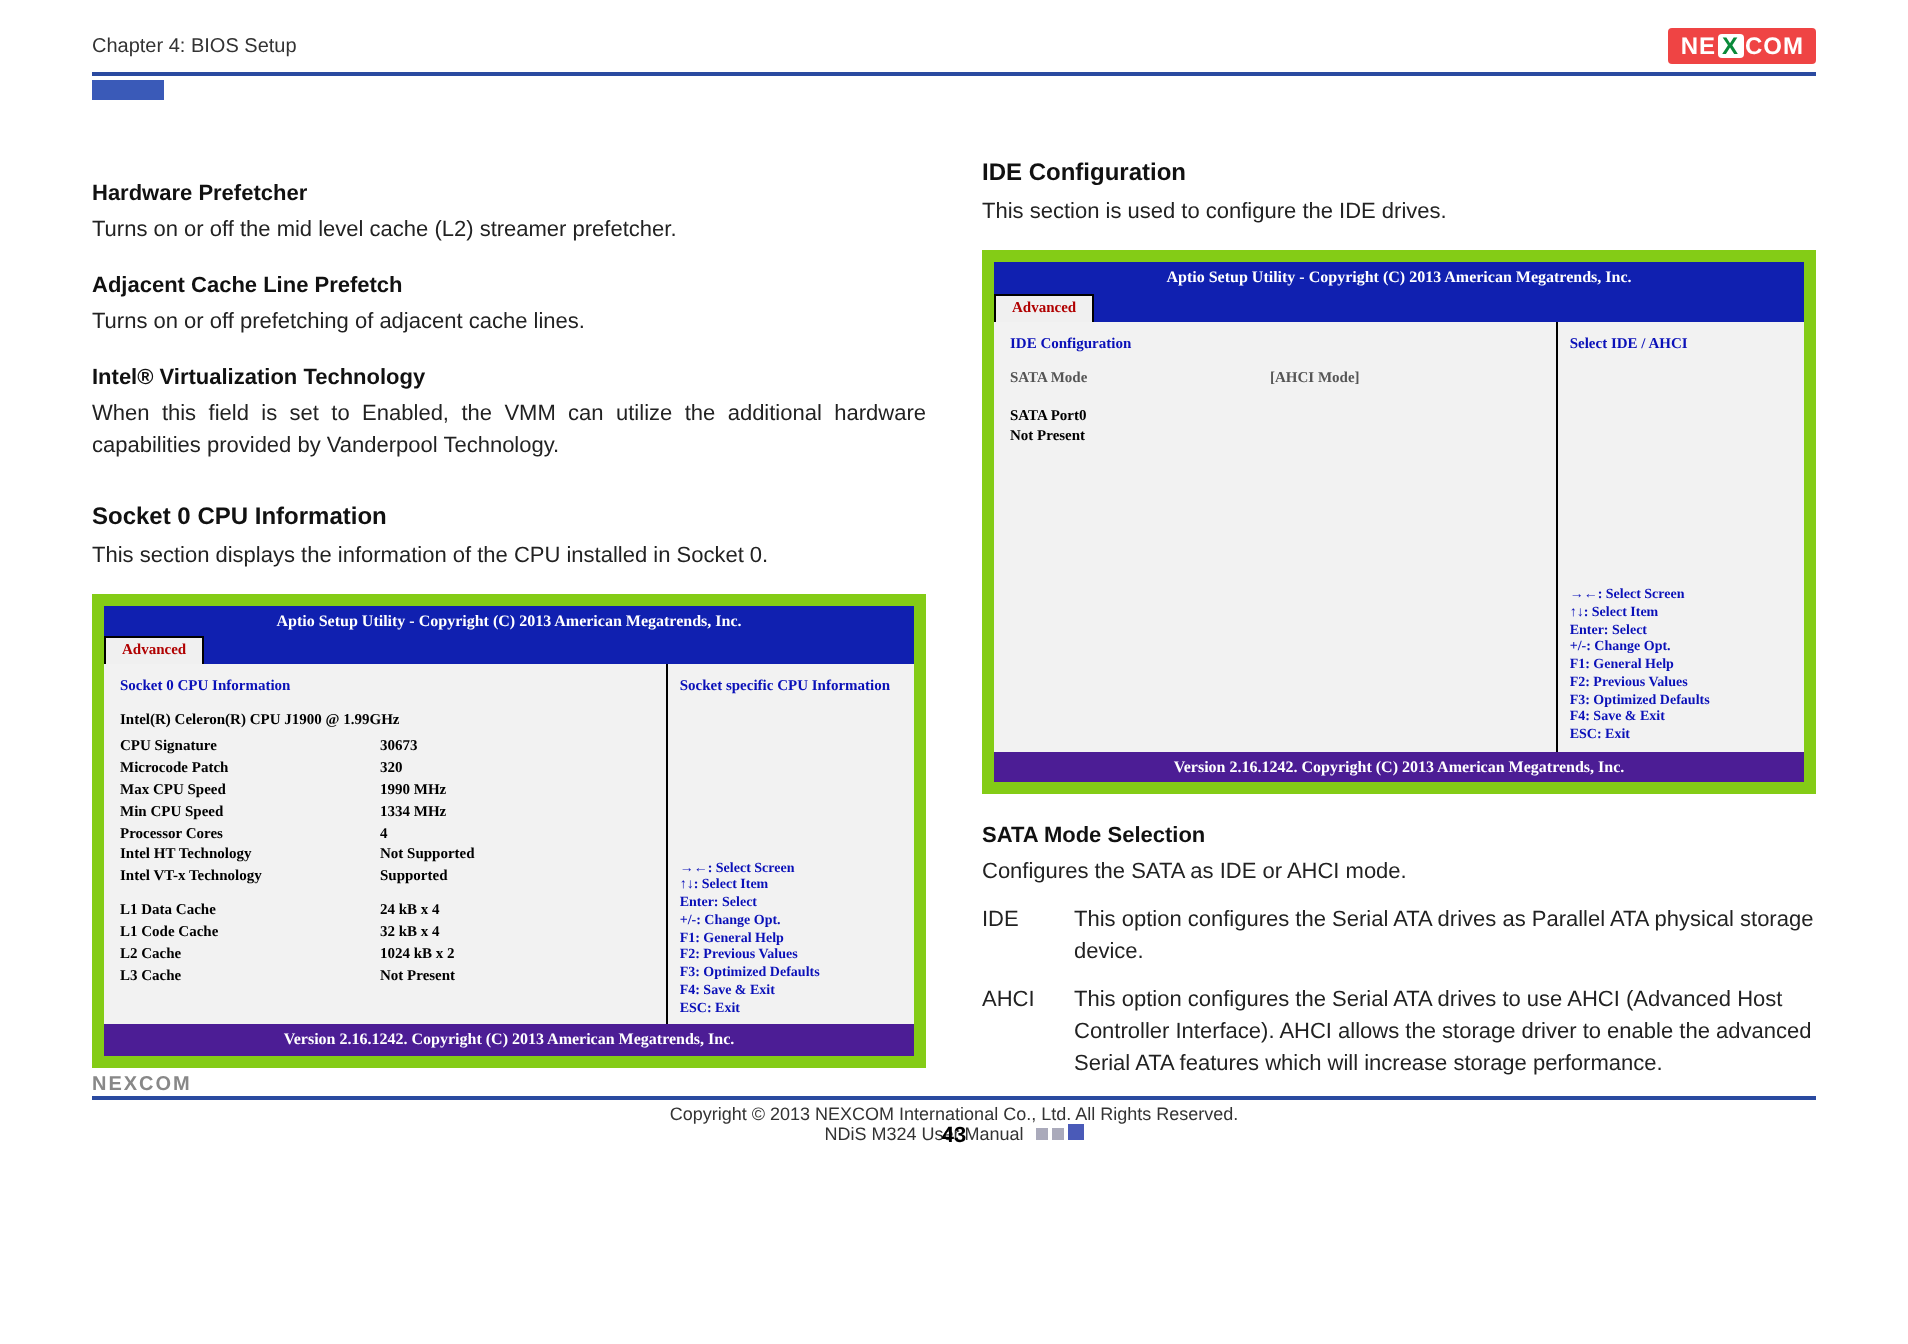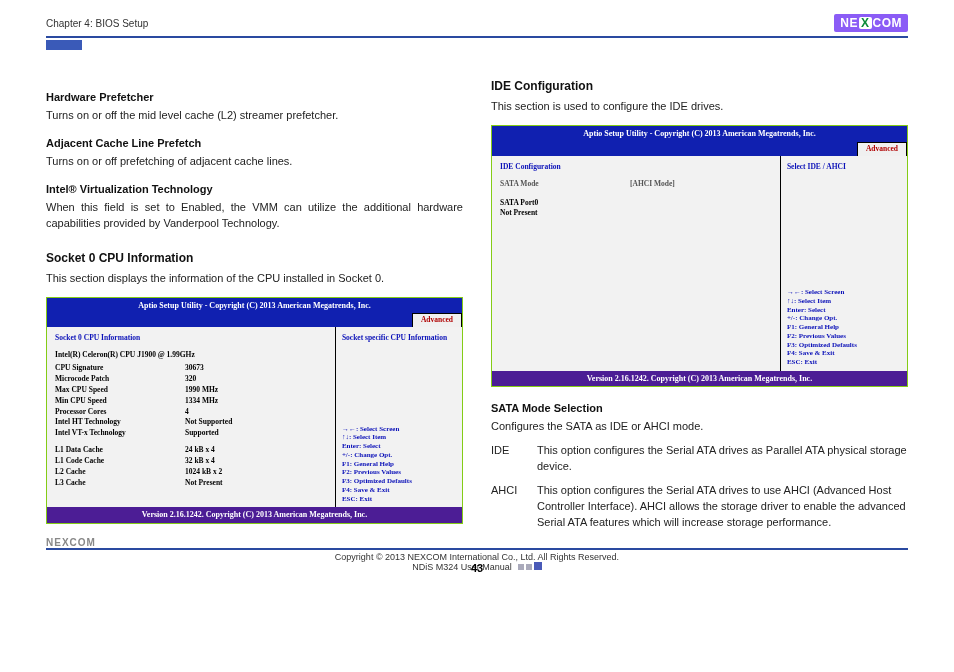--- a/index.html
+++ b/index.html
@@ -36,21 +36,21 @@
     height: 10px;
     background: #3a5ab8;
     margin-top: 2px;
     margin-left: 0;
   }
   .logo {
     display: flex;
     align-items: center;
   }
   .logo-box {
-    background: #8b5cf6;
+    background: #ef4444;
     color: #fff;
     font-weight: bold;
     font-size: 12px;
     padding: 2px 6px;
     border-radius: 2px;
     letter-spacing: 0.5px;
     display: flex;
     align-items: center;
     gap: 1px;
   }
@@ -83,38 +83,37 @@
   }
   .h-section {
     font-weight: bold;
     font-size: 12px;
     margin-top: 18px;
     margin-bottom: 4px;
     color: #111;
   }
   .justify { text-align: justify; }
   .bios-box {
-    border: 1px solid #84cc16;
+    border: 6px solid #84cc16;
     margin-top: 10px;
     font-family: "Times New Roman", serif;
     font-size: 7.5px;
   }
   .bios-title {
     background: #1020b0;
     color: #fff;
     text-align: center;
     font-weight: bold;
     padding: 2px 0;
     font-size: 8px;
   }
   .bios-tab-row {
     background: #1020b0;
     display: flex;
     padding-left: 0;
-    justify-content: flex-end;
   }
   .bios-tab {
     background: #f0f0f0;
     color: #b00000;
     font-weight: bold;
     padding: 1px 8px;
     font-size: 7.5px;
     border: 1px solid #000;
     border-bottom: none;
   }

